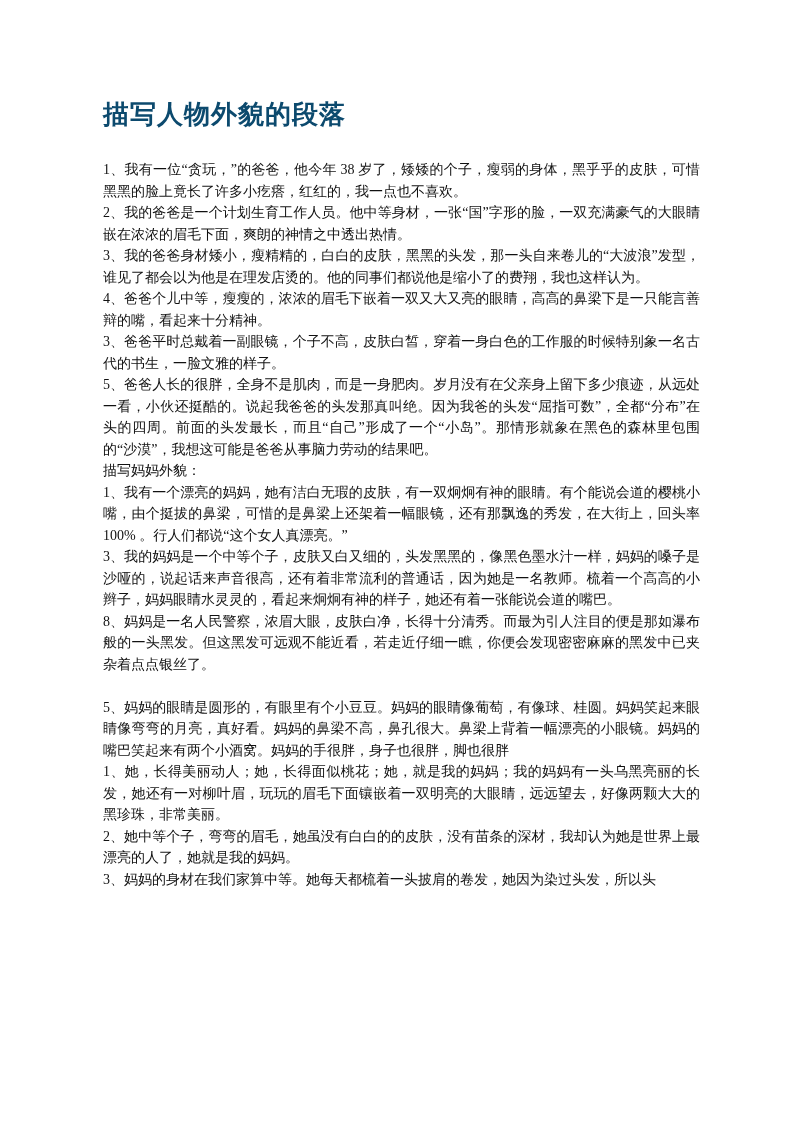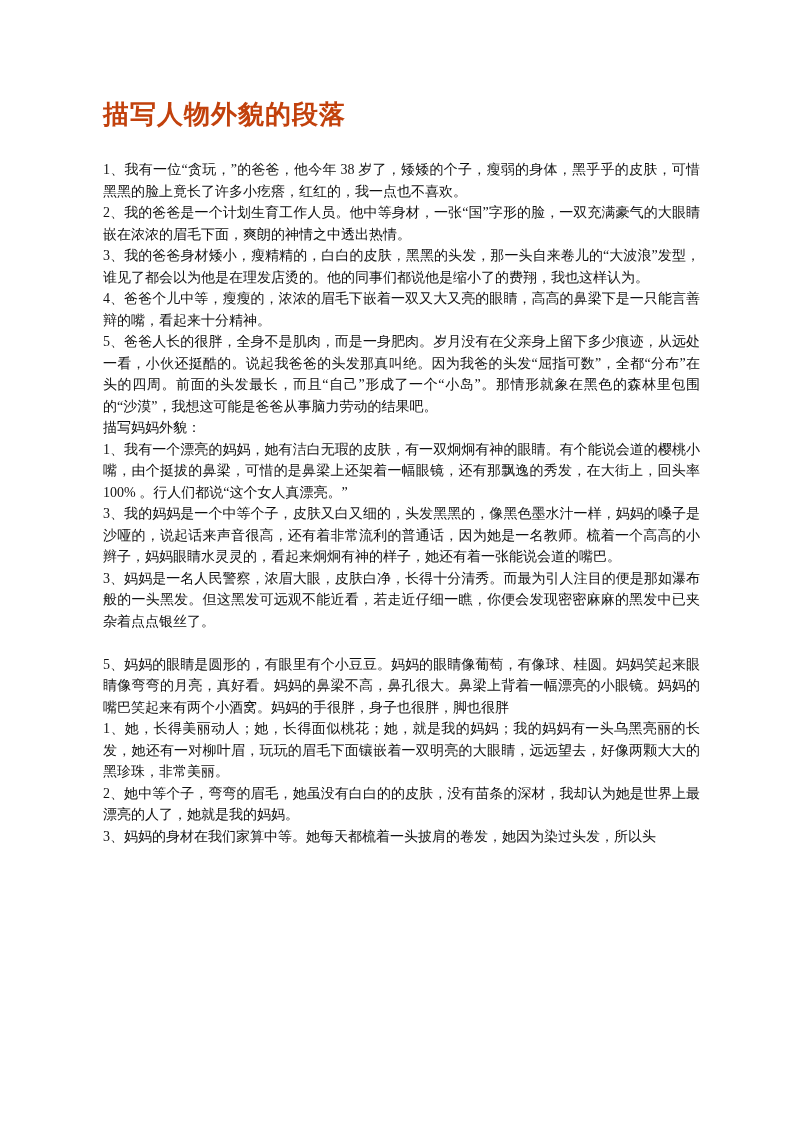--- a/index.html
+++ b/index.html
@@ -20,21 +20,21 @@
     height: 1132px;
     padding: 99px 100px 40px 103px;
     background: #ffffff;
     overflow: hidden;
   }
   .doc-title {
     margin: 0 0 28px 0;
     font-size: 26px;
     line-height: 32px;
     font-weight: bold;
-    color: #c2410c;
+    color: #0c4a6e;
     letter-spacing: 1px;
   }
   .doc-body p {
     margin: 0;
     font-size: 14px;
     line-height: 21.5px;
     text-align: justify;
     text-align-last: left;
     text-justify: inter-character;
     word-break: break-all;
@@ -47,24 +47,25 @@
 <body>
 
 <div class="page">
   <h1 class="doc-title">描写人物外貌的段落</h1>
 
   <div class="doc-body">
     <p>1、我有一位“贪玩，”的爸爸，他今年 38 岁了，矮矮的个子，瘦弱的身体，黑乎乎的皮肤，可惜黑黑的脸上竟长了许多小疙瘩，红红的，我一点也不喜欢。</p>
     <p>2、我的爸爸是一个计划生育工作人员。他中等身材，一张“国”字形的脸，一双充满豪气的大眼睛嵌在浓浓的眉毛下面，爽朗的神情之中透出热情。</p>
     <p>3、我的爸爸身材矮小，瘦精精的，白白的皮肤，黑黑的头发，那一头自来卷儿的“大波浪”发型，谁见了都会以为他是在理发店烫的。他的同事们都说他是缩小了的费翔，我也这样认为。</p>
     <p>4、爸爸个儿中等，瘦瘦的，浓浓的眉毛下嵌着一双又大又亮的眼睛，高高的鼻梁下是一只能言善辩的嘴，看起来十分精神。</p>
+    <p>3、爸爸平时总戴着一副眼镜，个子不高，皮肤白皙，穿着一身白色的工作服的时候特别象一名古代的书生，一脸文雅的样子。</p>
     <p>5、爸爸人长的很胖，全身不是肌肉，而是一身肥肉。岁月没有在父亲身上留下多少痕迹，从远处一看，小伙还挺酷的。说起我爸爸的头发那真叫绝。因为我爸的头发“屈指可数”，全都“分布”在头的四周。前面的头发最长，而且“自己”形成了一个“小岛”。那情形就象在黑色的森林里包围的“沙漠”，我想这可能是爸爸从事脑力劳动的结果吧。</p>
     <p>描写妈妈外貌：</p>
     <p>1、我有一个漂亮的妈妈，她有洁白无瑕的皮肤，有一双炯炯有神的眼睛。有个能说会道的樱桃小嘴，由个挺拔的鼻梁，可惜的是鼻梁上还架着一幅眼镜，还有那飘逸的秀发，在大街上，回头率 100% 。行人们都说“这个女人真漂亮。”</p>
     <p>3、我的妈妈是一个中等个子，皮肤又白又细的，头发黑黑的，像黑色墨水汁一样，妈妈的嗓子是沙哑的，说起话来声音很高，还有着非常流利的普通话，因为她是一名教师。梳着一个高高的小辫子，妈妈眼睛水灵灵的，看起来炯炯有神的样子，她还有着一张能说会道的嘴巴。</p>
-    <p>3、妈妈是一名人民警察，浓眉大眼，皮肤白净，长得十分清秀。而最为引人注目的便是那如瀑布般的一头黑发。但这黑发可远观不能近看，若走近仔细一瞧，你便会发现密密麻麻的黑发中已夹杂着点点银丝了。</p>
+    <p>8、妈妈是一名人民警察，浓眉大眼，皮肤白净，长得十分清秀。而最为引人注目的便是那如瀑布般的一头黑发。但这黑发可远观不能近看，若走近仔细一瞧，你便会发现密密麻麻的黑发中已夹杂着点点银丝了。</p>
     <div class="blank-line"></div>
     <p>5、妈妈的眼睛是圆形的，有眼里有个小豆豆。妈妈的眼睛像葡萄，有像球、桂圆。妈妈笑起来眼睛像弯弯的月亮，真好看。妈妈的鼻梁不高，鼻孔很大。鼻梁上背着一幅漂亮的小眼镜。妈妈的嘴巴笑起来有两个小酒窝。妈妈的手很胖，身子也很胖，脚也很胖</p>
     <p>1、她，长得美丽动人；她，长得面似桃花；她，就是我的妈妈；我的妈妈有一头乌黑亮丽的长发，她还有一对柳叶眉，玩玩的眉毛下面镶嵌着一双明亮的大眼睛，远远望去，好像两颗大大的黑珍珠，非常美丽。</p>
     <p>2、她中等个子，弯弯的眉毛，她虽没有白白的的皮肤，没有苗条的深材，我却认为她是世界上最漂亮的人了，她就是我的妈妈。</p>
     <p>3、妈妈的身材在我们家算中等。她每天都梳着一头披肩的卷发，她因为染过头发，所以头</p>
   </div>
 </div>
 
 </body></html>

